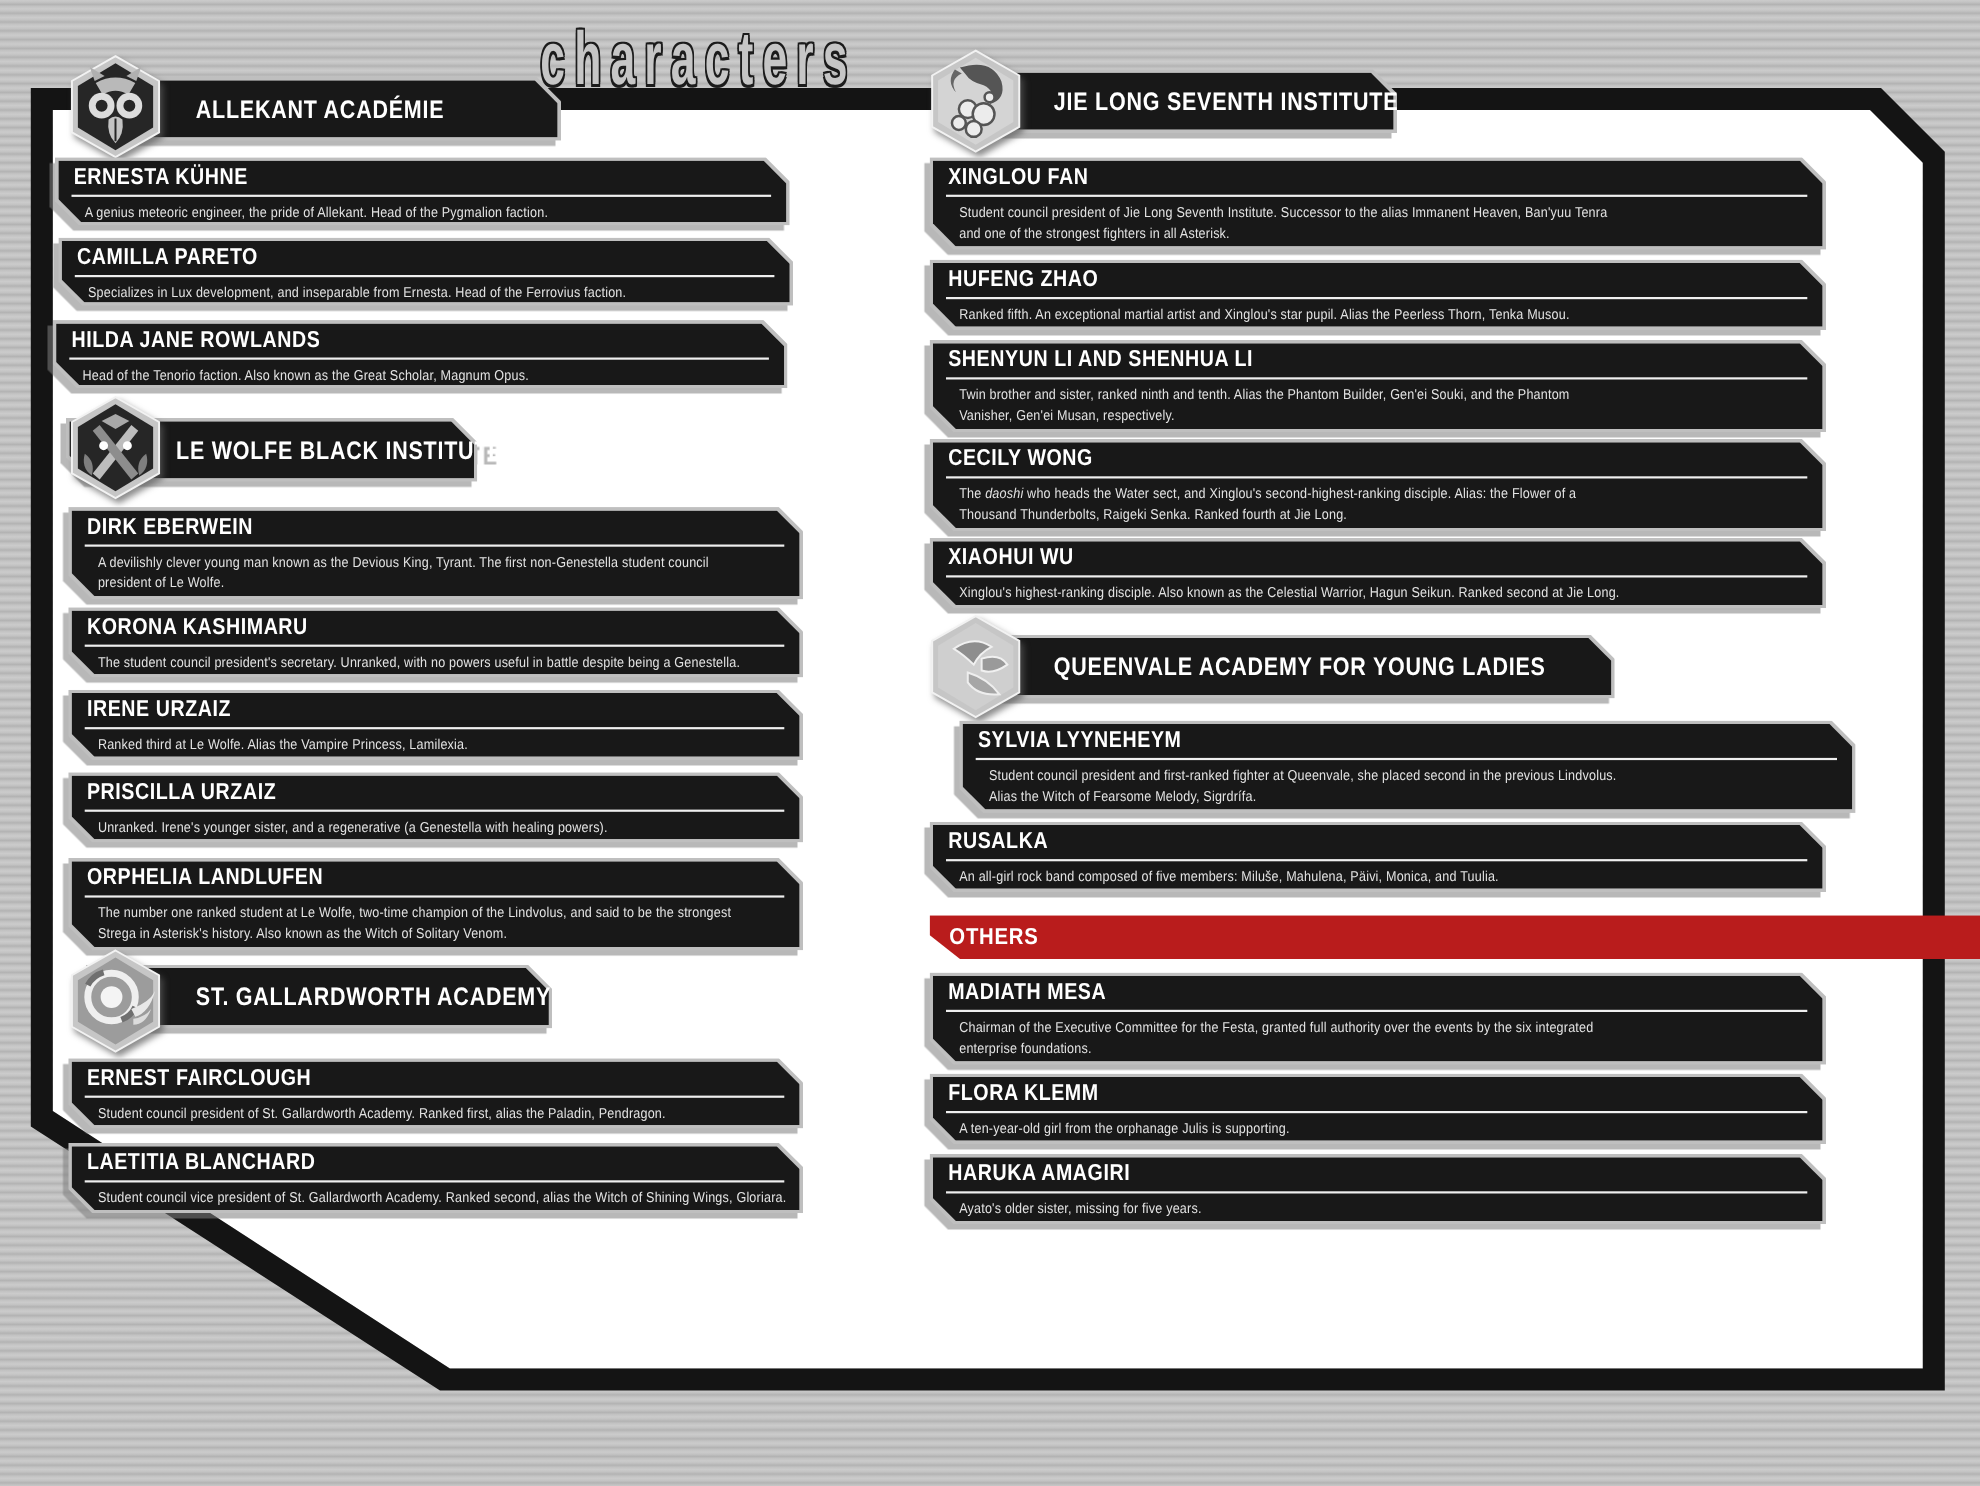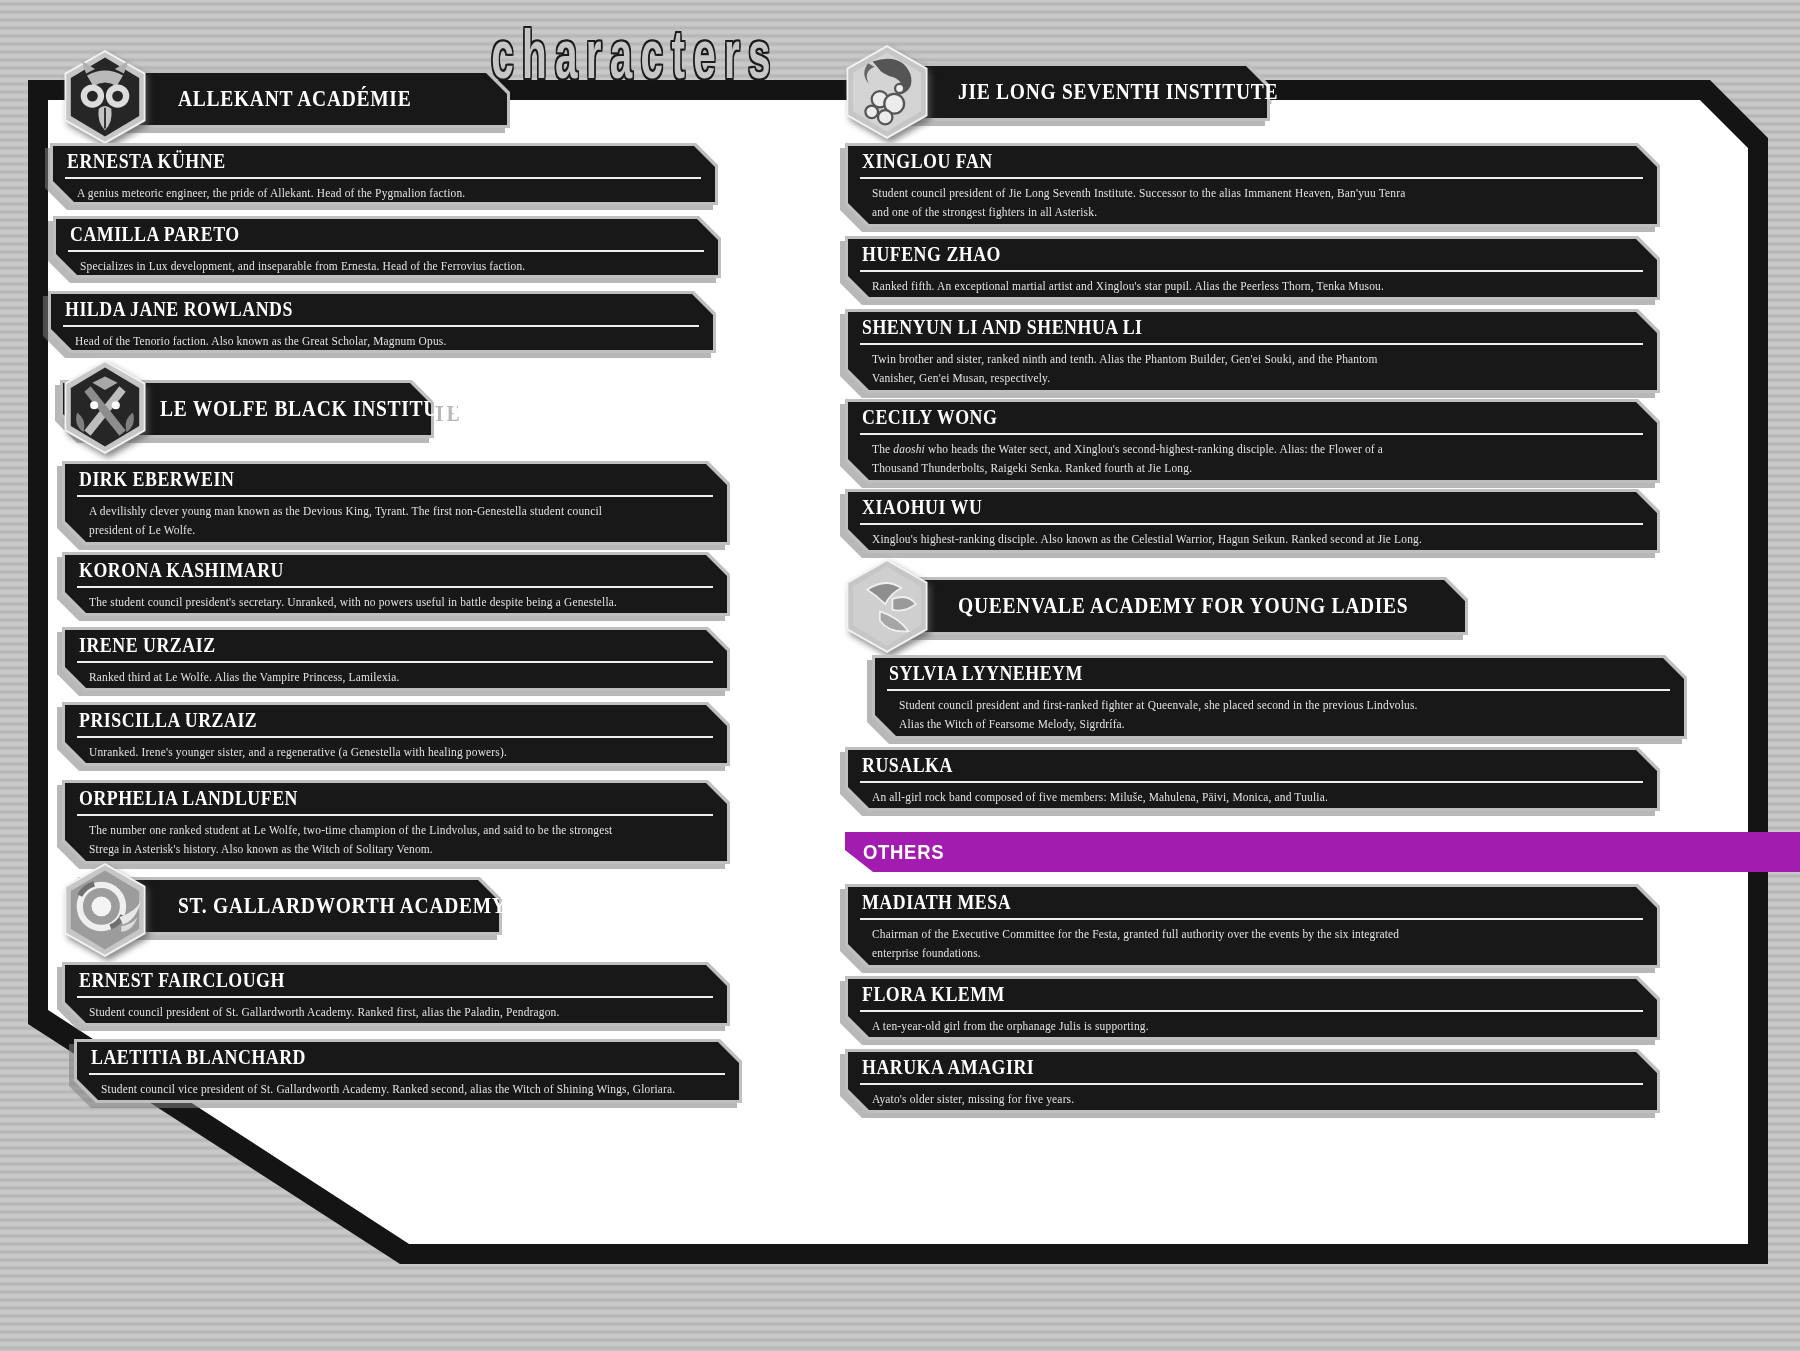--- a/index.html
+++ b/index.html
@@ -12,37 +12,37 @@
   .layer{position:absolute;left:0;top:0;width:1800px;height:1351px;}
   
   .page-title{
     position:absolute;left:470px;top:16px;width:330px;text-align:center;
     font-size:44px;font-weight:bold;letter-spacing:9px;color:#c6c6c6;
     transform:scaleY(1.55) scaleX(0.92);transform-origin:center top;
     text-shadow:1.5px 0 #1c1c1c,-1.5px 0 #1c1c1c,0 1.5px #1c1c1c,0 -1.5px #1c1c1c,
                 1.5px 1.5px #1c1c1c,-1.5px -1.5px #1c1c1c,1.5px -1.5px #1c1c1c,-1.5px 1.5px #1c1c1c;
   }
   
-  .card,.banner{position:absolute;filter:drop-shadow(-5px 5px 0 rgba(125,125,125,0.55));font-family:Liberation Serif, serif;}
+  .card,.banner{position:absolute;filter:drop-shadow(-5px 5px 0 rgba(125,125,125,0.55));}
   .cshape{position:absolute;left:0;top:0;right:0;bottom:0;background:#bfbfbf;
     clip-path:polygon(0 0,calc(100% - 22px) 0,100% 22px,100% 100%,22px 100%,0 calc(100% - 22px));}
   .cinner{position:absolute;left:3px;top:3px;right:3px;bottom:3px;background:#181818;
     clip-path:polygon(0 0,calc(100% - 21px) 0,100% 21px,100% 100%,21px 100%,0 calc(100% - 21px));}
   .cname{position:absolute;left:17px;top:6px;font-size:21px;font-weight:bold;color:#ffffff;
     letter-spacing:0.6px;white-space:nowrap;transform:scaleX(0.85);transform-origin:left top;}
   .crule{position:absolute;left:15px;right:17px;top:34px;height:2px;background:#efefef;}
   .cdesc{position:absolute;left:27px;top:40px;color:#e3e3e3;font-size:13px;letter-spacing:0.2px;
     transform:scaleX(0.88);transform-origin:left top;}
   .dline{display:block;white-space:nowrap;line-height:19px;}
   .btitle{position:absolute;left:100px;top:0;height:100%;display:flex;align-items:center;
     font-size:23px;font-weight:bold;color:#ffffff;letter-spacing:0.8px;white-space:nowrap;
     transform:scaleX(0.85);transform-origin:left center;}
   .hex{position:absolute;filter:drop-shadow(3px 4px 3px rgba(90,90,90,0.7));}
   
-  .others-band{position:absolute;background:#a21caf;
+  .others-band{position:absolute;background:#b91c1c;
     clip-path:polygon(0 0,100% 0,100% 100%,28px 100%,0 calc(100% - 22px));}
   .others-title{position:absolute;left:18px;top:0;height:100%;display:flex;align-items:center;
     font-size:21px;font-weight:bold;color:#ffffff;letter-spacing:0.8px;
     transform:scaleX(0.88);transform-origin:left center;}
   i.daoshi{font-style:italic;}
 </style>
 </head>
 <body>
 
 <svg class="layer" viewBox="0 0 1800 1351" aria-hidden="true">
@@ -186,21 +186,21 @@
 
 <div class="card" style="top:962px;left:62px;width:668px;height:64px">
   <div class="cshape"></div>
     <div class="cinner"></div>
   <div class="cname">ERNEST FAIRCLOUGH</div>
   <div class="crule"></div>
   <div class="cdesc">
       <span class="dline">Student council president of St. Gallardworth Academy. Ranked first, alias the Paladin, Pendragon.</span>
     </div>
 </div>
-<div class="card" style="top:1039px;left:74px;width:668px;height:64px">
+<div class="card" style="top:1039px;left:62px;width:668px;height:64px">
   <div class="cshape"></div>
     <div class="cinner"></div>
   <div class="cname">LAETITIA BLANCHARD</div>
   <div class="crule"></div>
   <div class="cdesc">
       <span class="dline">Student council vice president of St. Gallardworth Academy. Ranked second, alias the Witch of Shining Wings, Gloriara.</span>
     </div>
 </div>
 
 <div class="banner" style="top:63px;left:858px;width:412px;height:58px">

